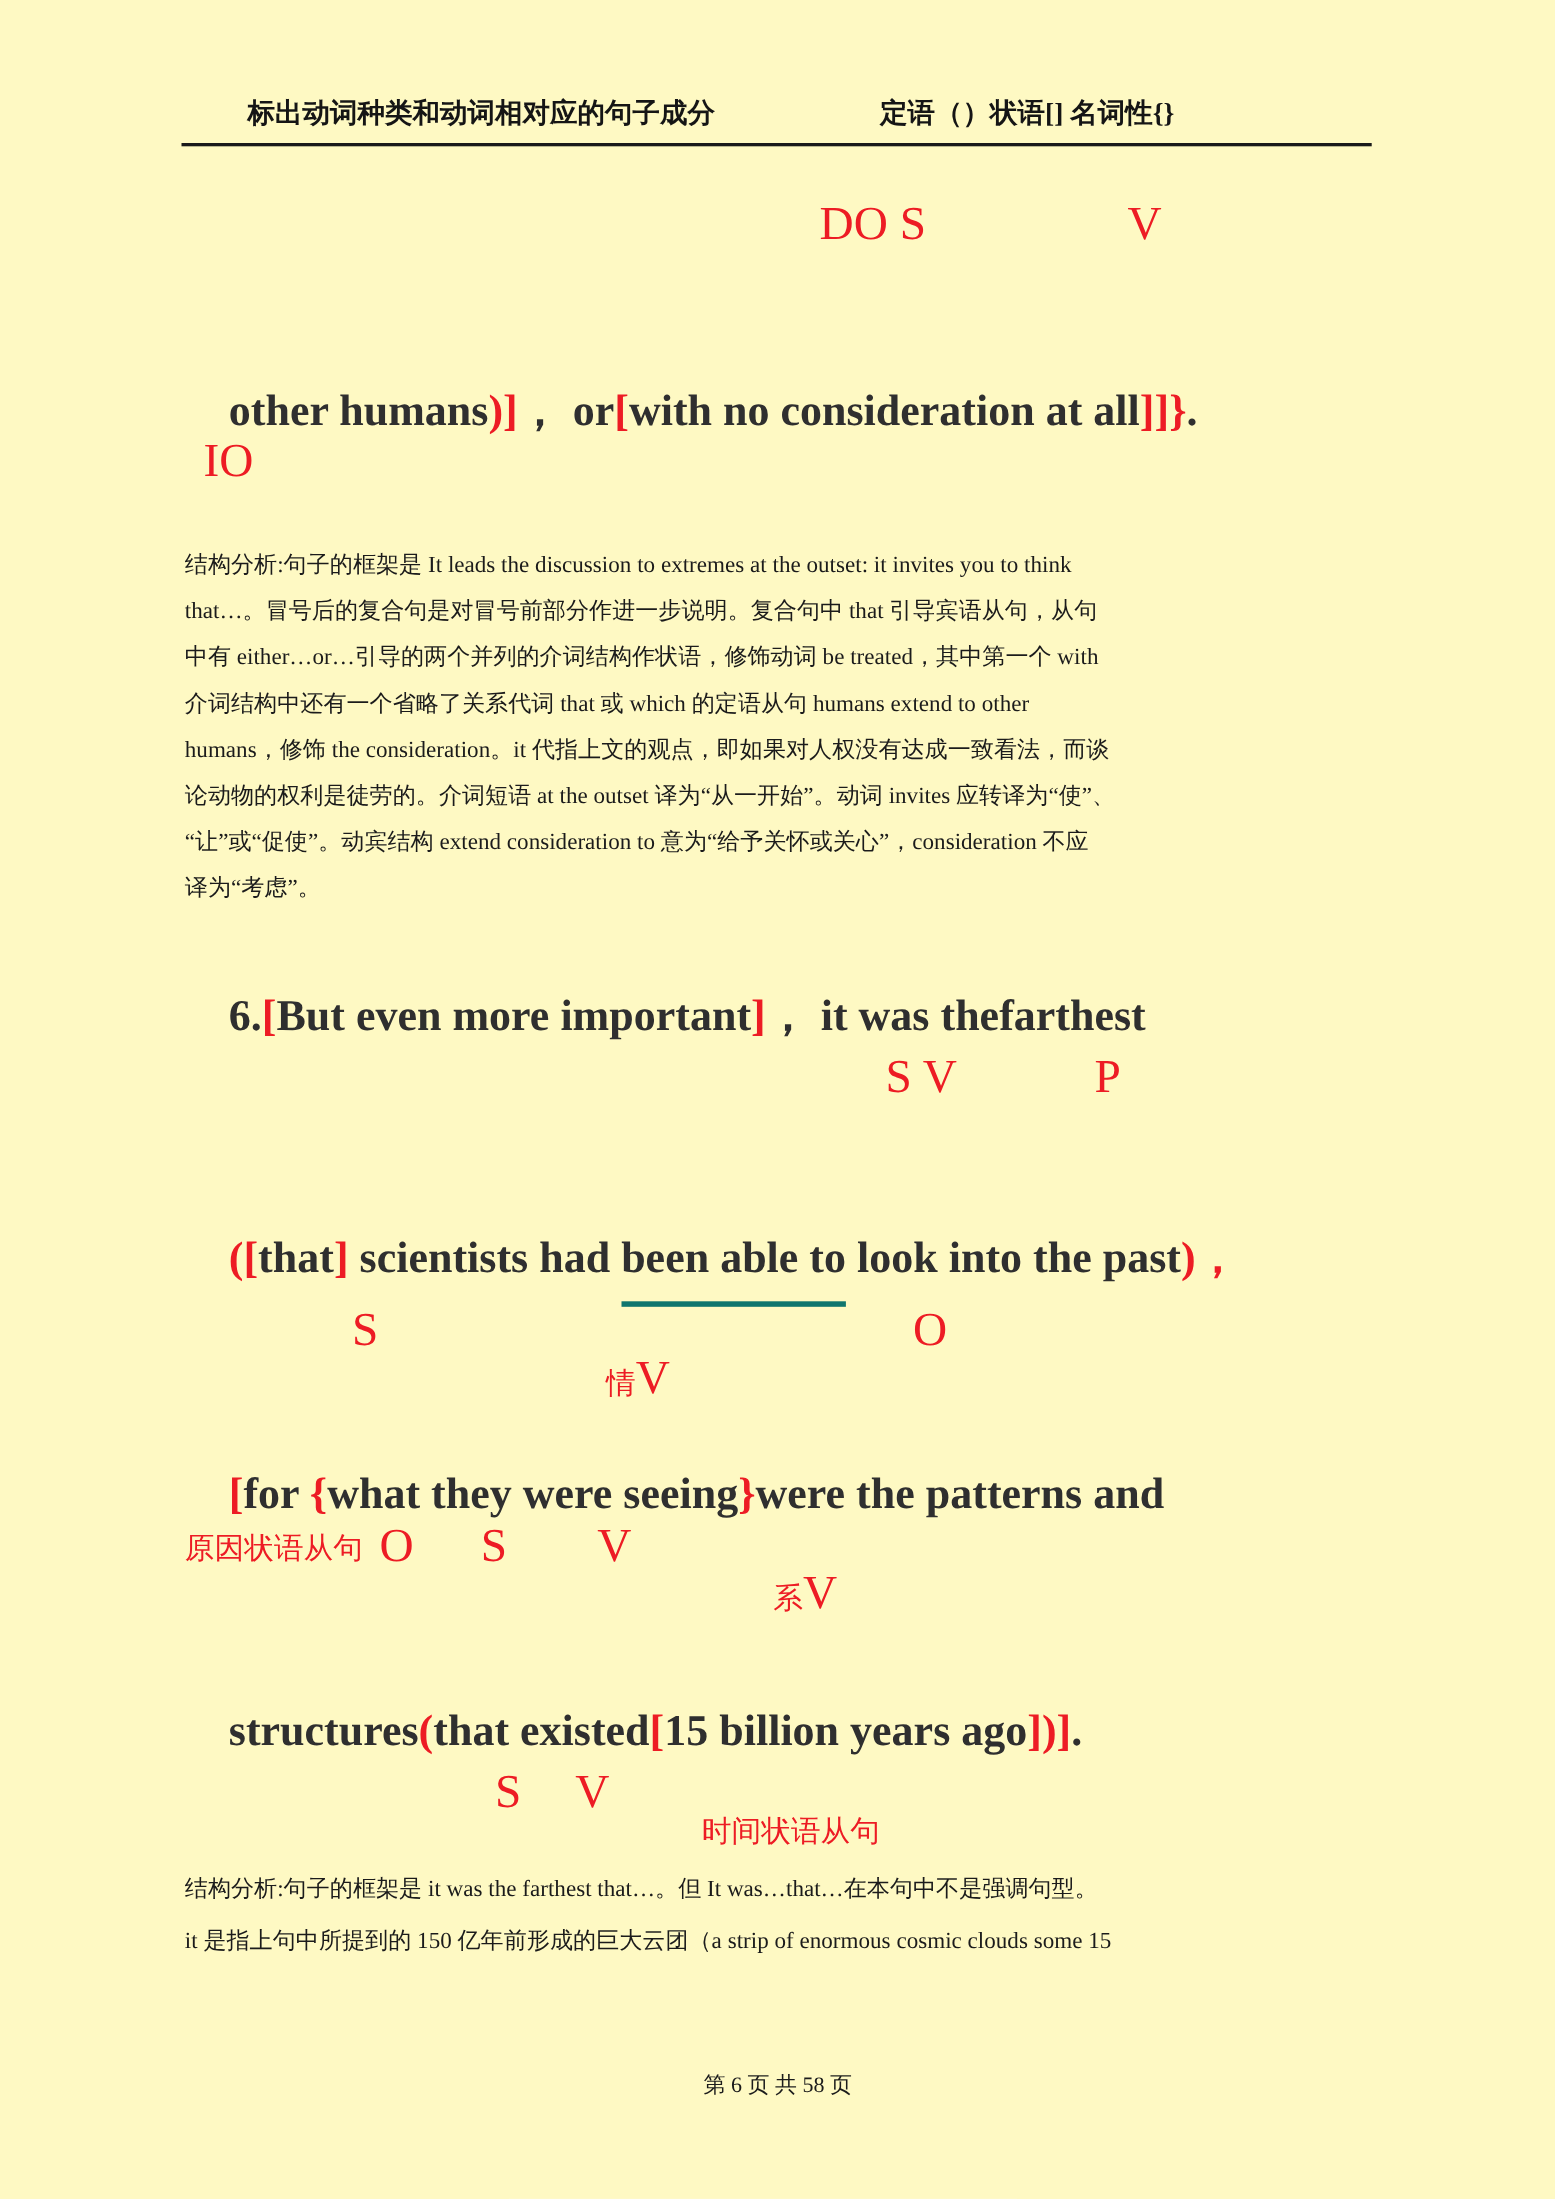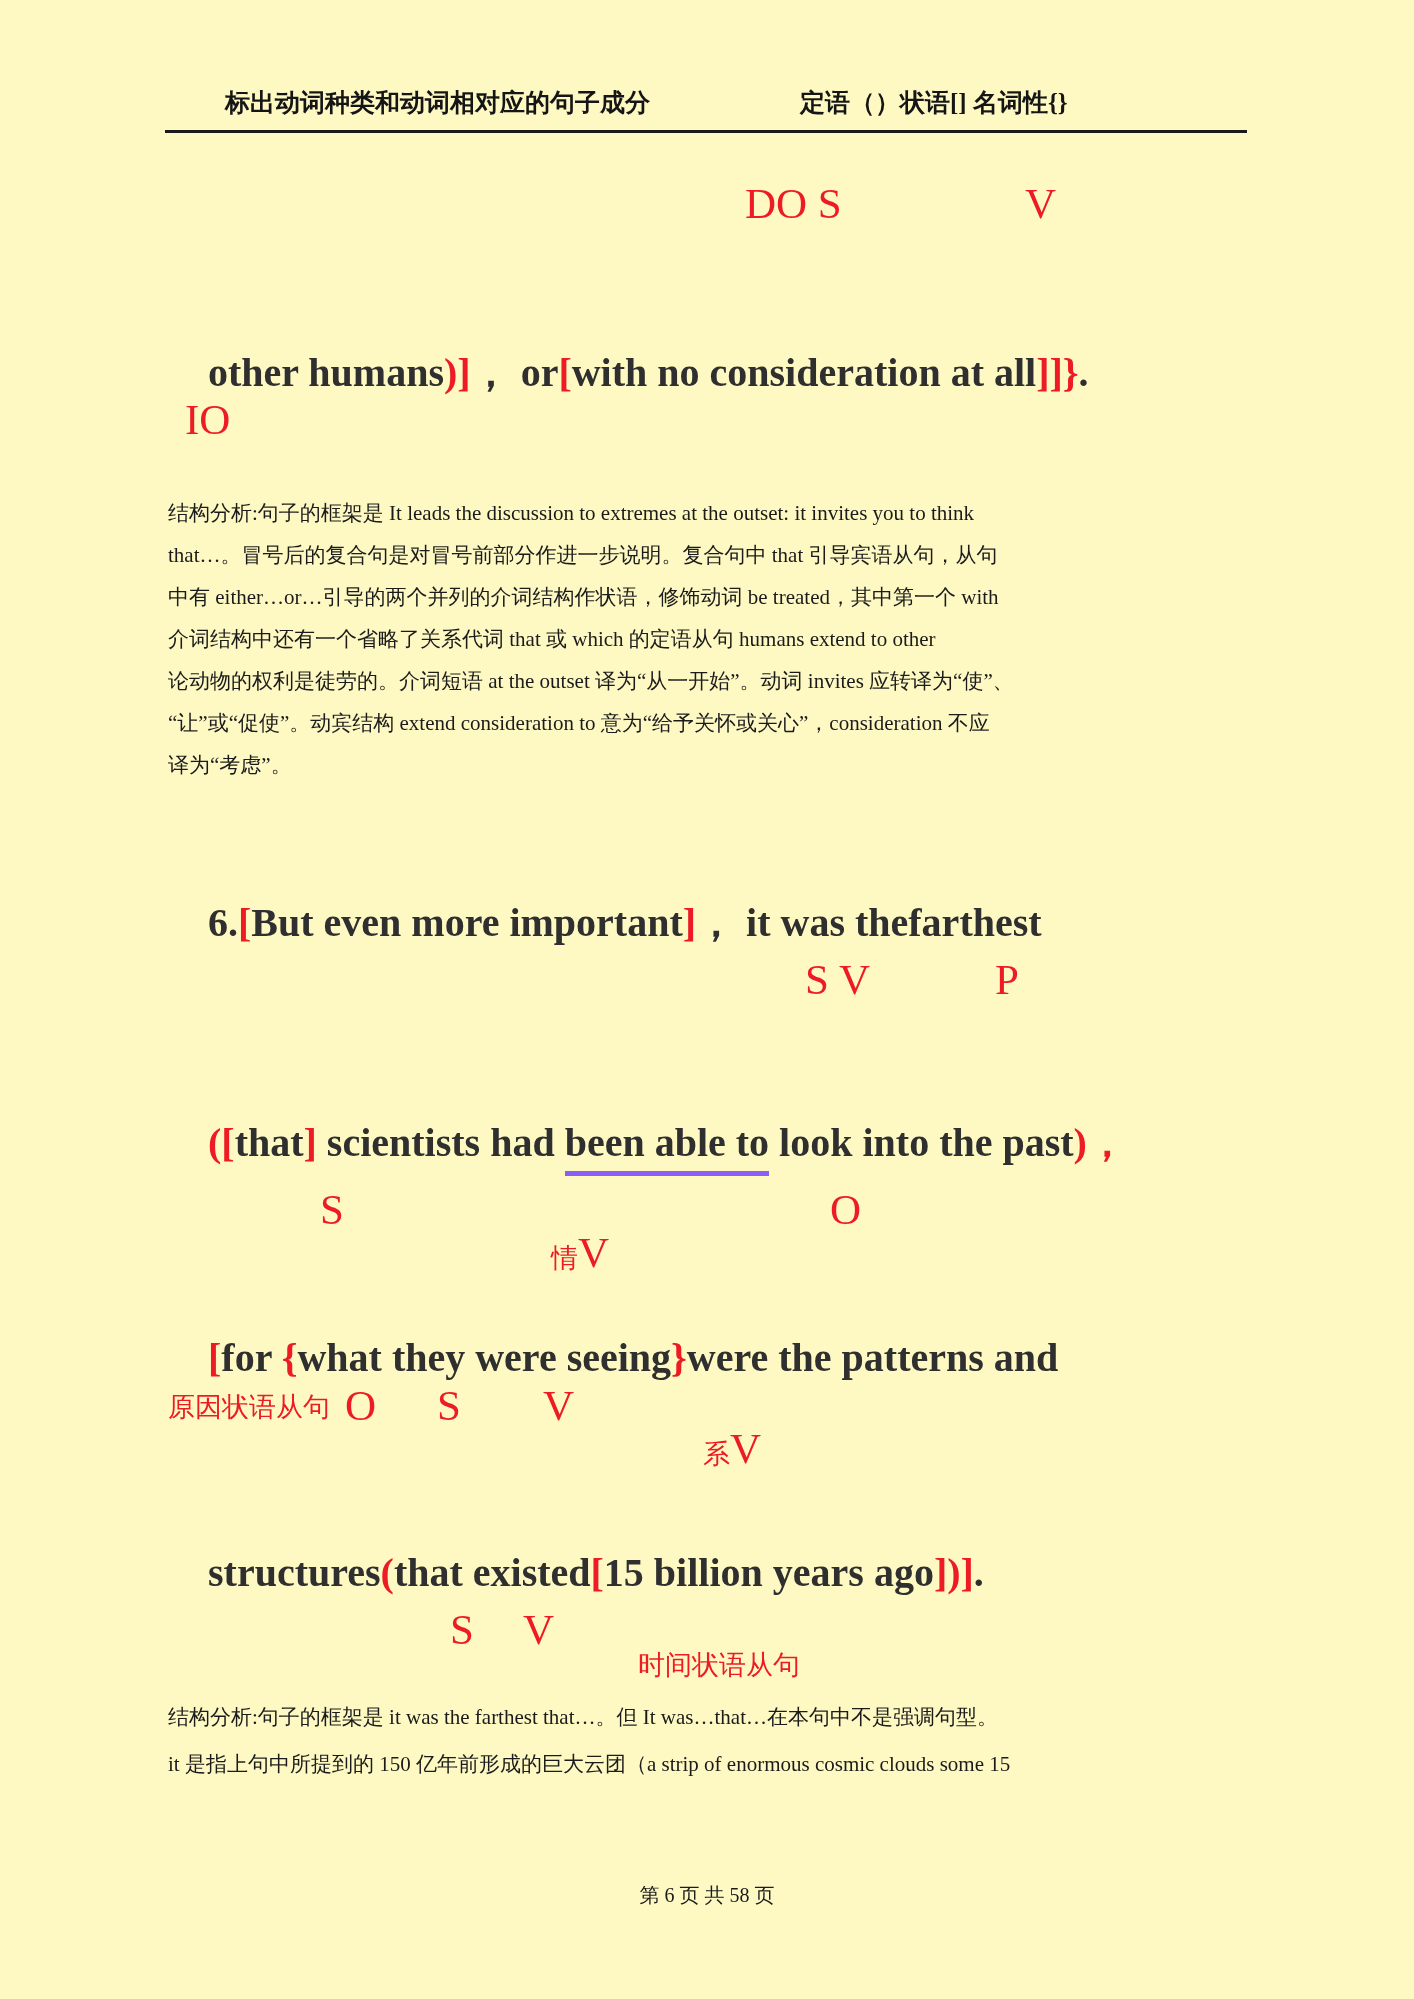--- a/index.html
+++ b/index.html
@@ -40,22 +40,22 @@
     font-size: 40px;
     color: #2f2f2f;
     white-space: pre;
     line-height: 1.25;
   }
   .bold-line .red { font-weight: bold; }
   .red { color: #ed1c24; }
 
   
   .ul-red {
-    border-bottom: 5px solid #8b5cf6;
-    padding-bottom: 6px;
+    border-bottom: 5px solid #0f766e;
+    padding-bottom: 18px;
   }
 
   
   .para-line {
     font-size: 21px;
     color: #1b1b1b;
     white-space: pre;
     line-height: 42px;
   }
   .para2 .para-line { line-height: 47px; }
@@ -85,20 +85,21 @@
     <span>other humans</span><span class="red">)]</span><span>， or</span><span class="red">[</span><span>with no consideration at all</span><span class="red">]]}</span><span>.</span>
   </div>
 
   <div class="abs ann" style="left:185px; top:398px;">IO</div>
 
   <div class="abs" style="left:168px; top:492px; width:1085px;">
     <div class="para-line">结构分析:句子的框架是 It leads the discussion to extremes at the outset: it invites you to think</div>
     <div class="para-line">that…。冒号后的复合句是对冒号前部分作进一步说明。复合句中 that 引导宾语从句，从句</div>
     <div class="para-line">中有 either…or…引导的两个并列的介词结构作状语，修饰动词 be treated，其中第一个 with</div>
     <div class="para-line">介词结构中还有一个省略了关系代词 that 或 which 的定语从句 humans extend to other</div>
+    <div class="para-line">humans，修饰 the consideration。it 代指上文的观点，即如果对人权没有达成一致看法，而谈</div>
     <div class="para-line">论动物的权利是徒劳的。介词短语 at the outset 译为“从一开始”。动词 invites 应转译为“使”、</div>
     <div class="para-line">“让”或“促使”。动宾结构 extend consideration to 意为“给予关怀或关心”，consideration 不应</div>
     <div class="para-line">译为“考虑”。</div>
   </div>
 
   <div class="abs bold-line" style="left:168px; top:848px;">
     <span>6.</span><span class="red">[</span><span>But even more important</span><span class="red">]</span><span>， it was thefarthest</span>
   </div>
 
   <div class="abs ann" style="left:805px; top:958px;">S V</div>

